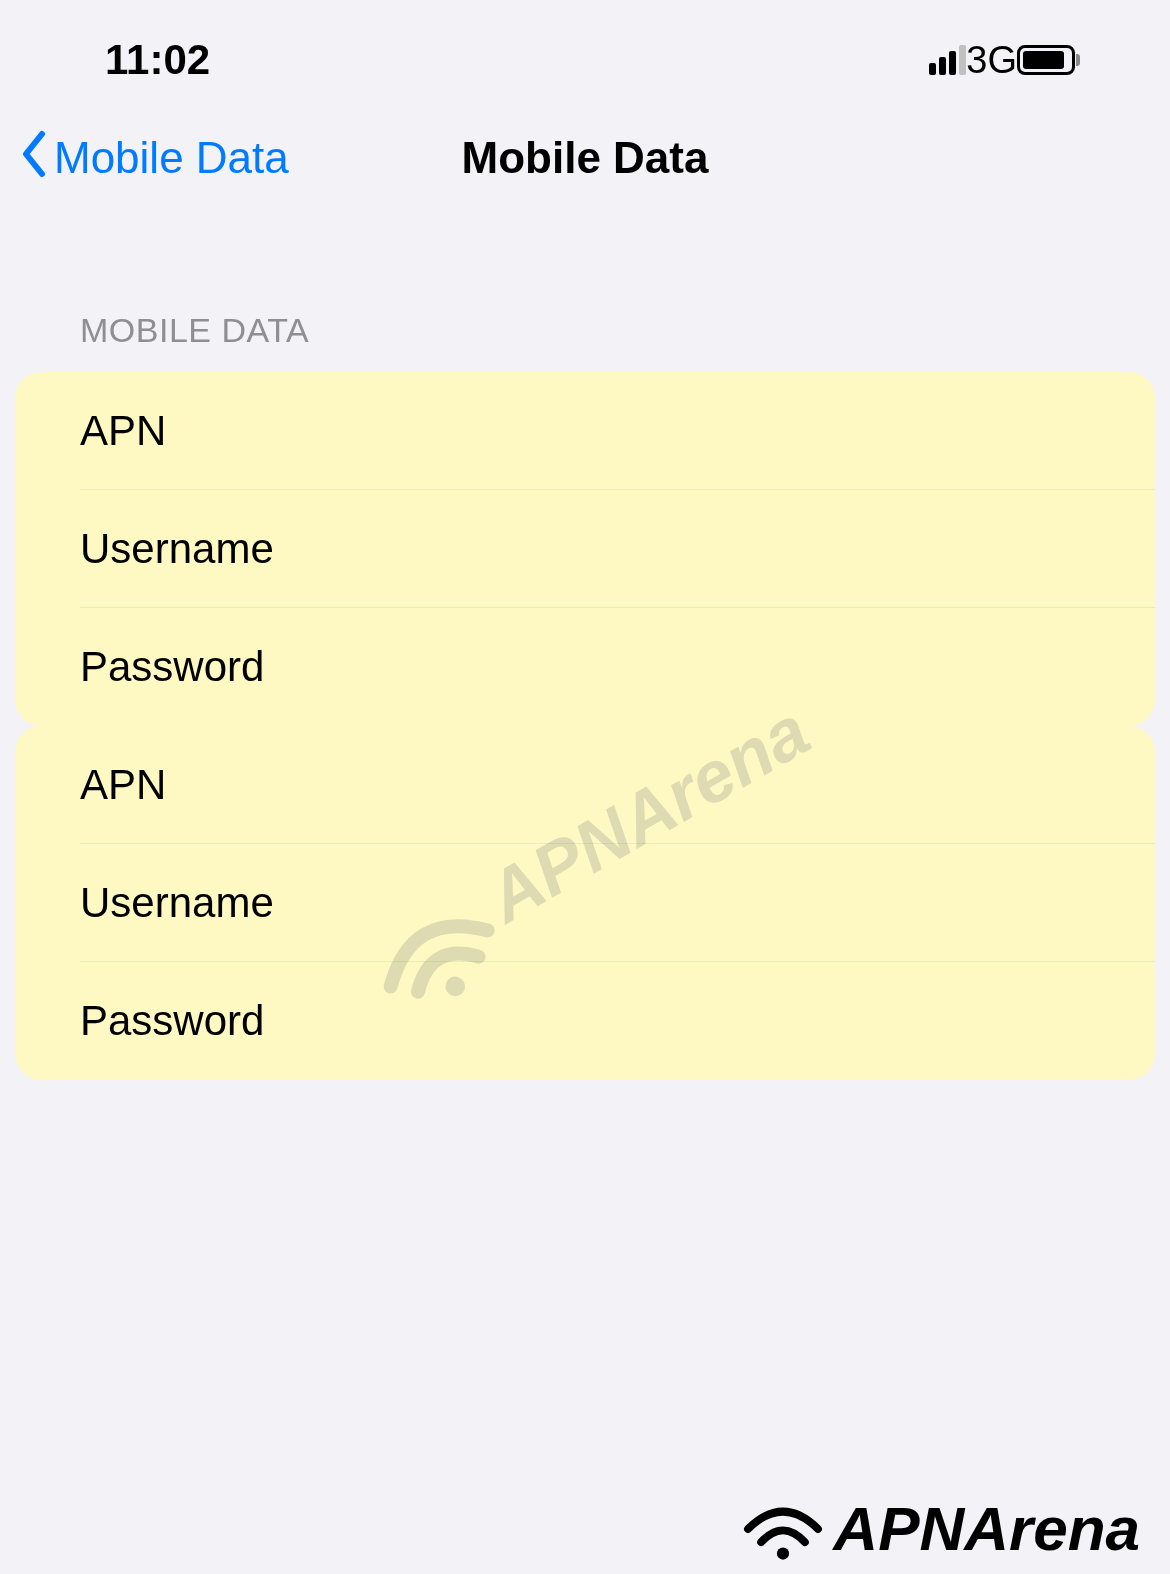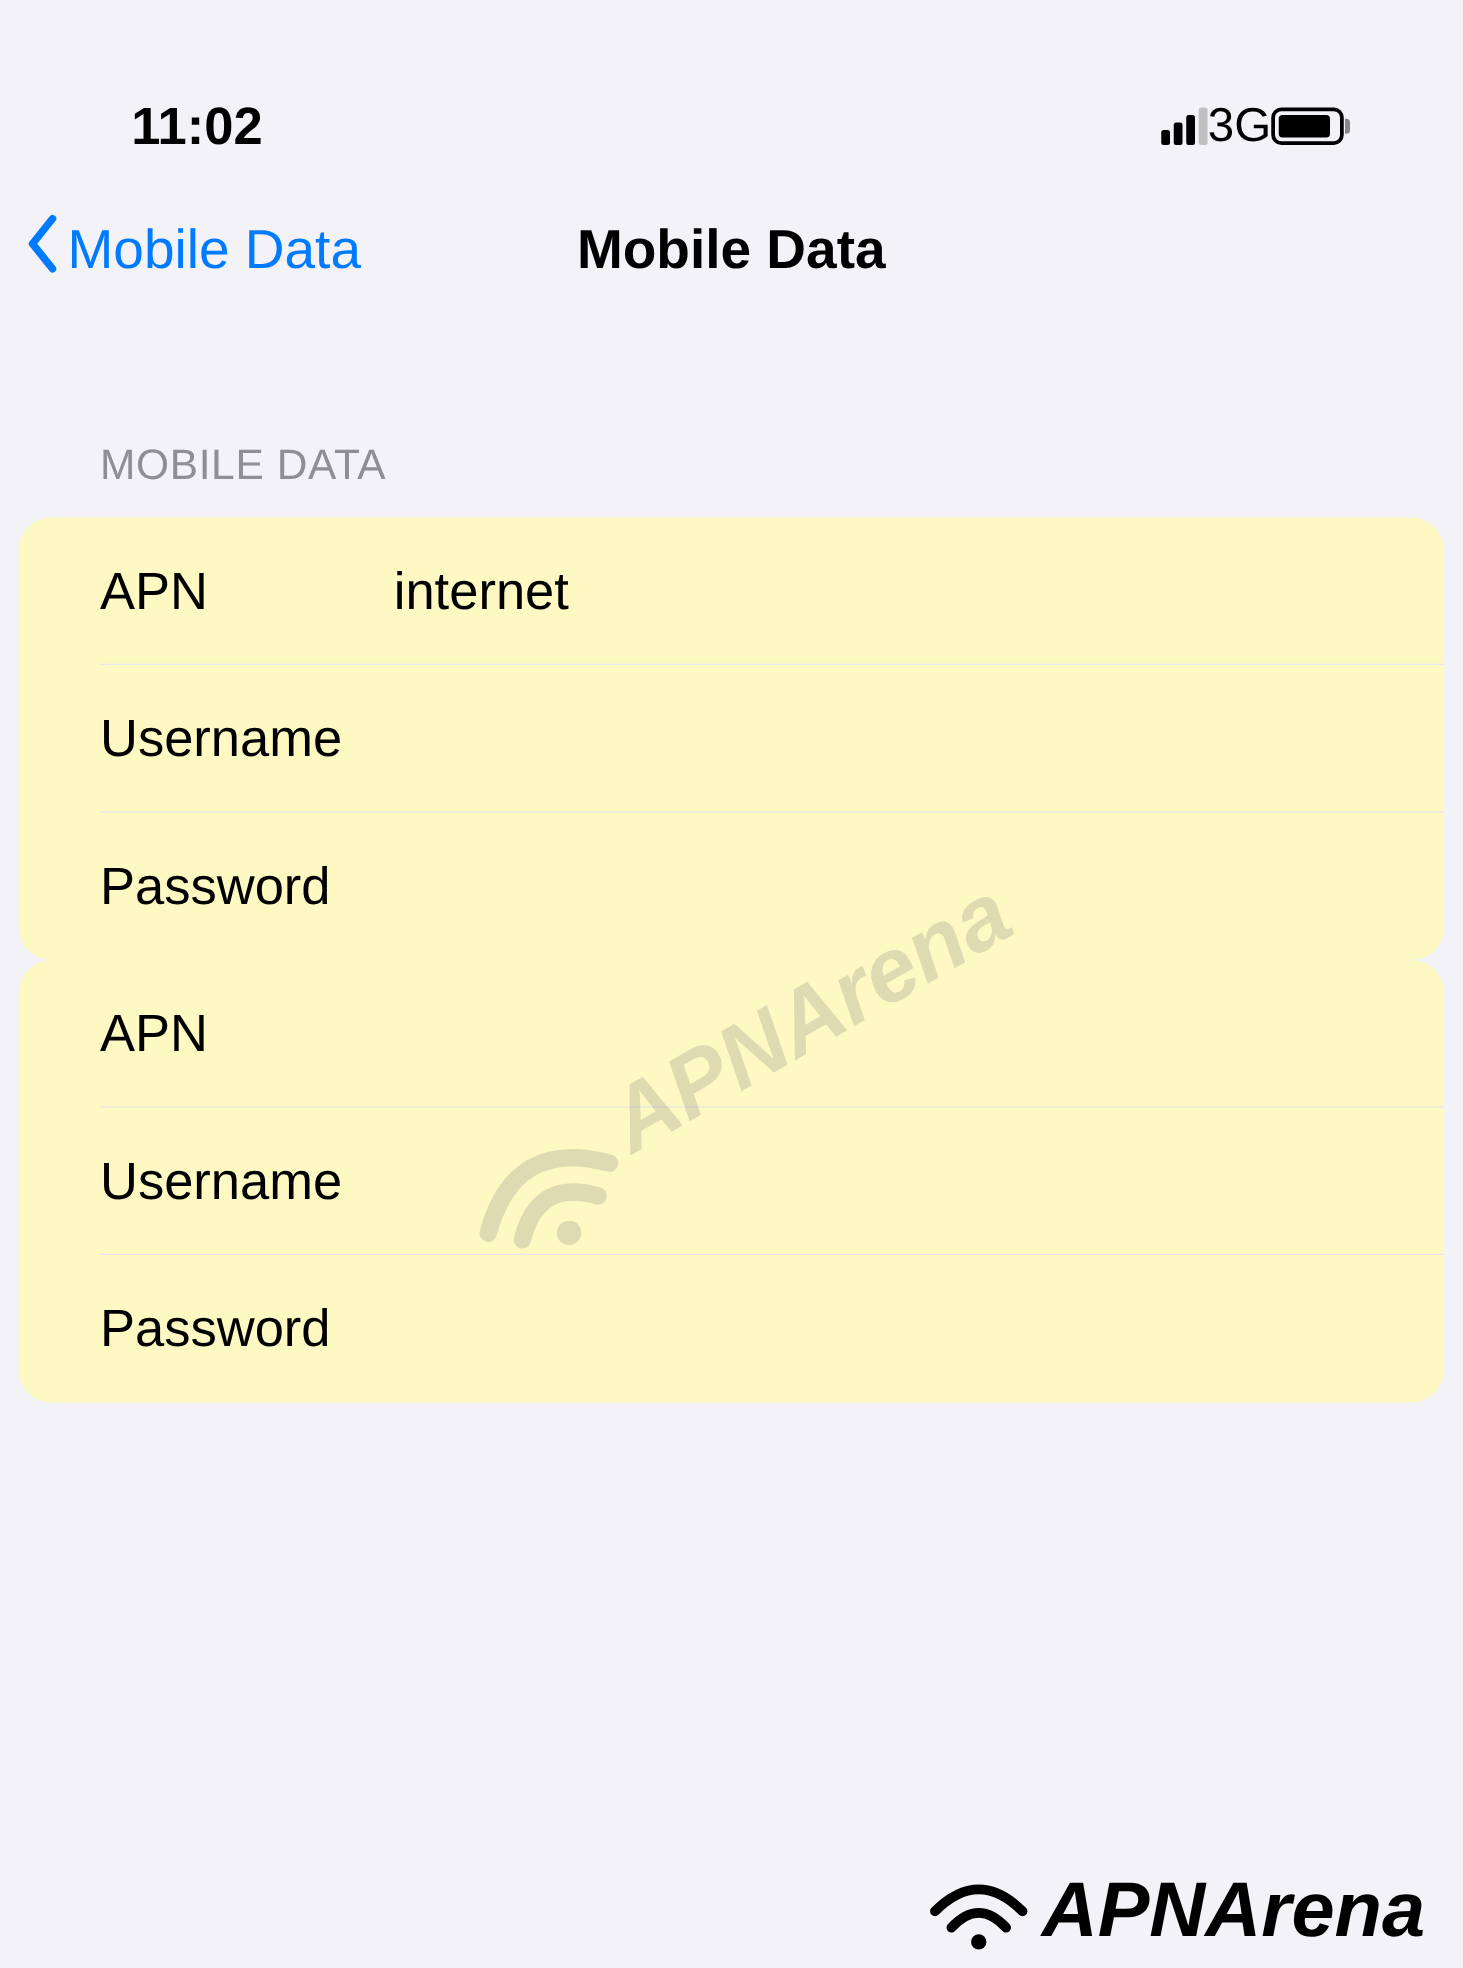--- a/index.html
+++ b/index.html
@@ -16,21 +16,20 @@
       position: relative;
       overflow: hidden;
     }
     
     .status-bar {
       display: flex;
       justify-content: space-between;
       align-items: center;
       padding: 40px 90px 20px 105px;
       height: 100px;
-      margin-top: 41px;
     }
     
     .status-time {
       font-size: 42px;
       font-weight: 600;
       color: #000;
     }
     
     .status-right {
       display: flex;
@@ -247,21 +246,20 @@
   </div>
   <div class="nav-title">Mobile Data</div>
 </div>
 
 <div class="content">
 
   <div class="section-header">MOBILE DATA</div>
   <div class="section-card">
     <div class="field-row">
       <div class="field-label">APN</div>
-      <input class="field-value" value="internet" style="">
     </div>
     <div class="field-row">
       <div class="field-label">Username</div>
       <input class="field-value" value="" style="">
     </div>
     <div class="field-row">
       <div class="field-label">Password</div>
       <input class="field-value" type="password" value="" style="">
     </div>
   </div>

